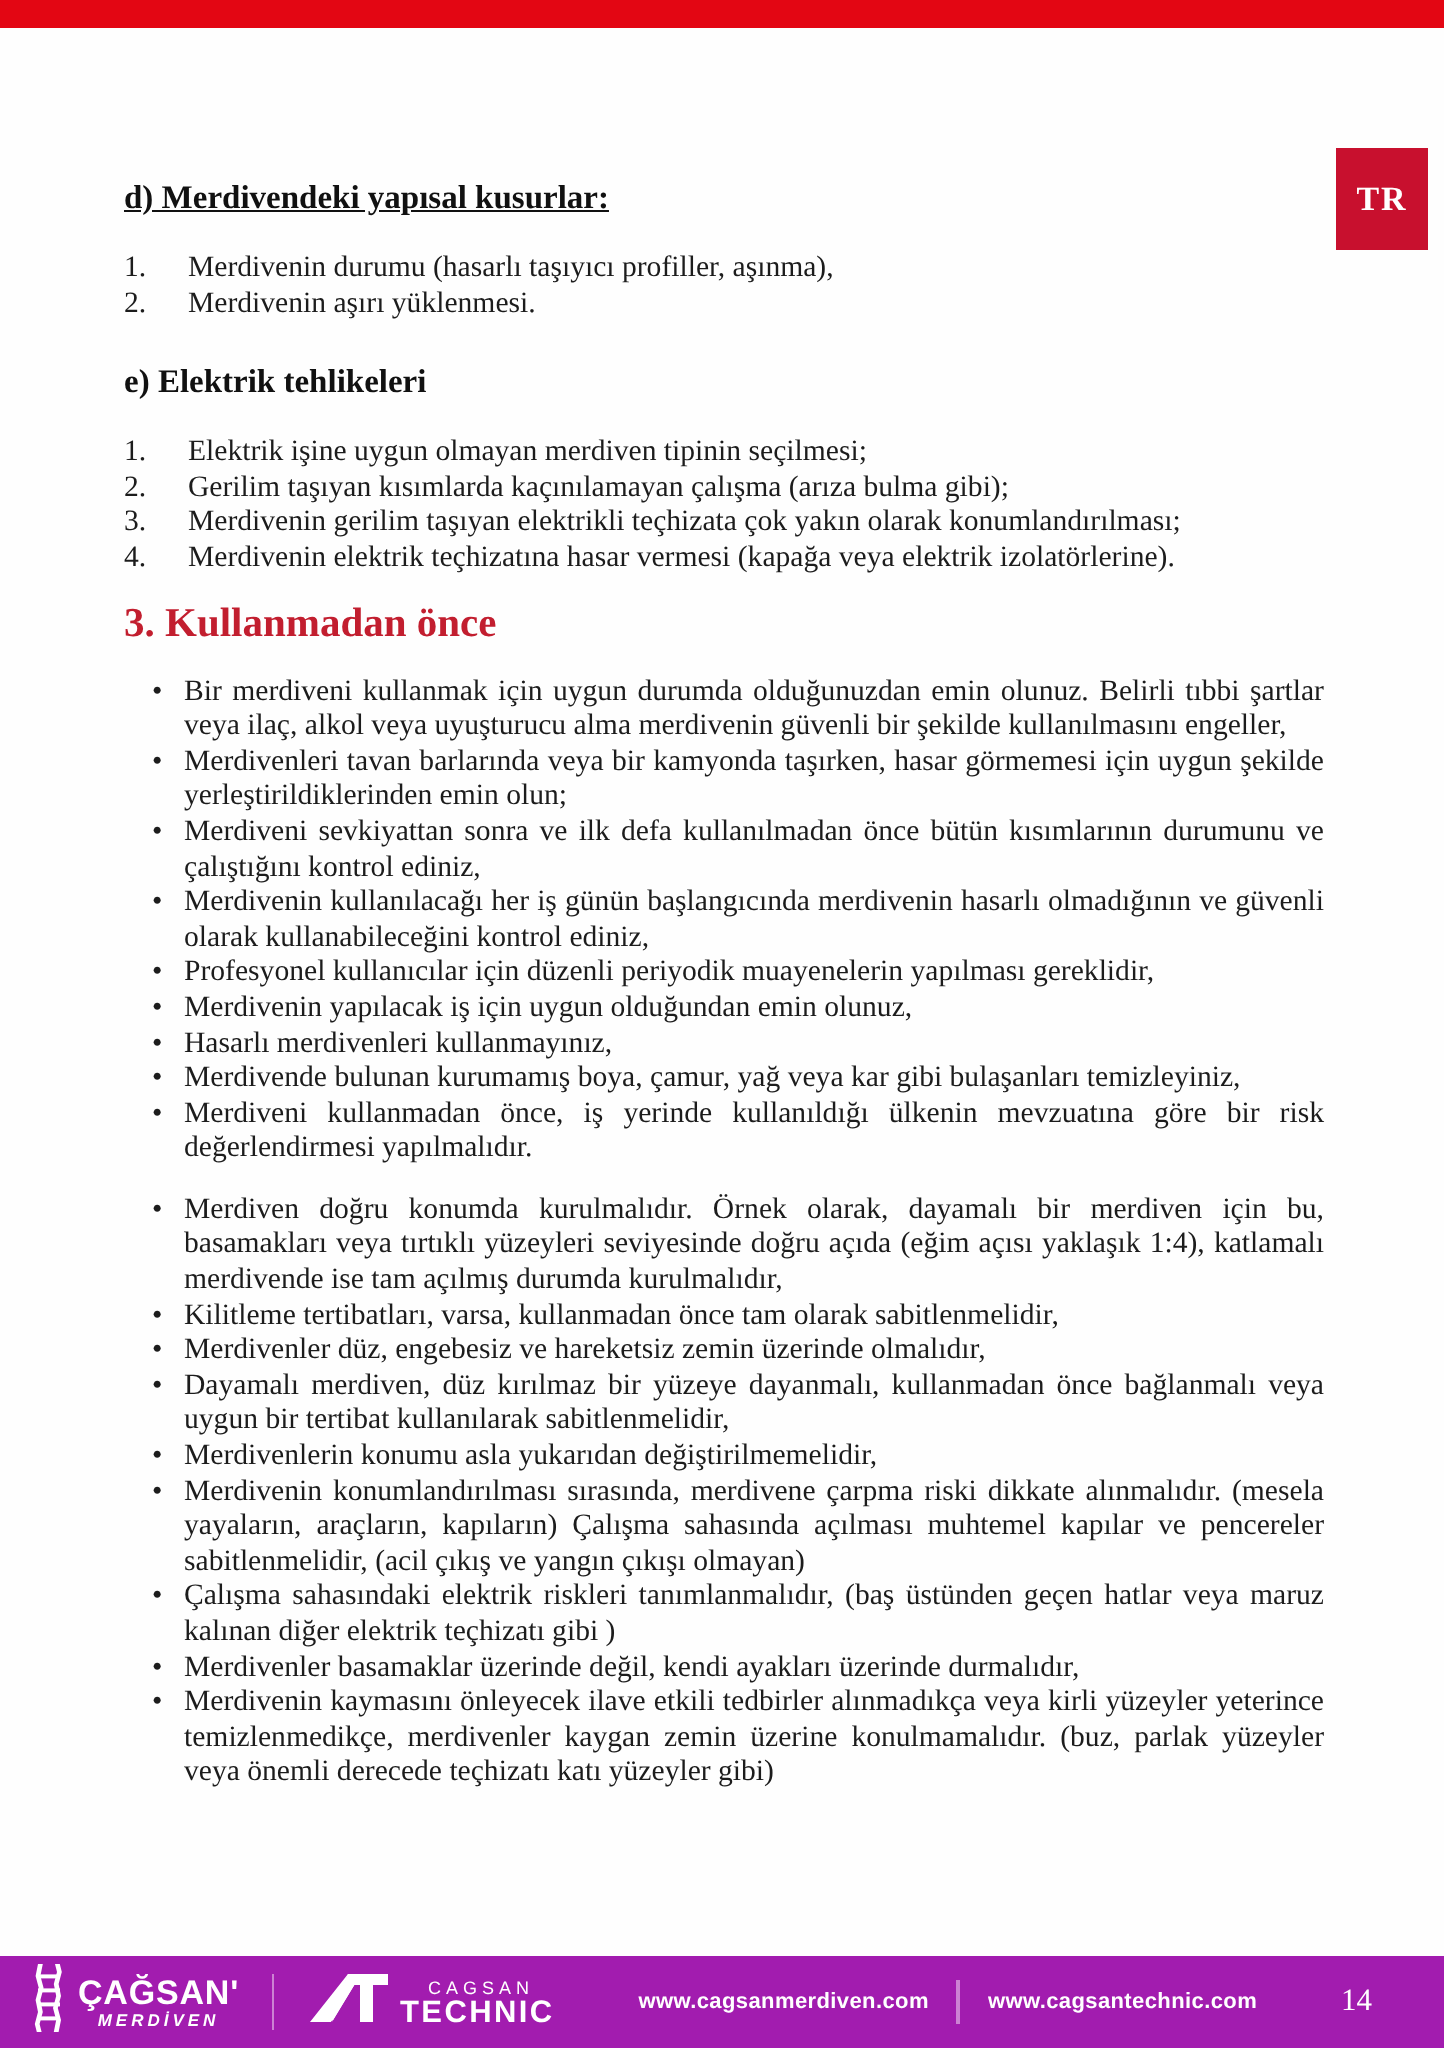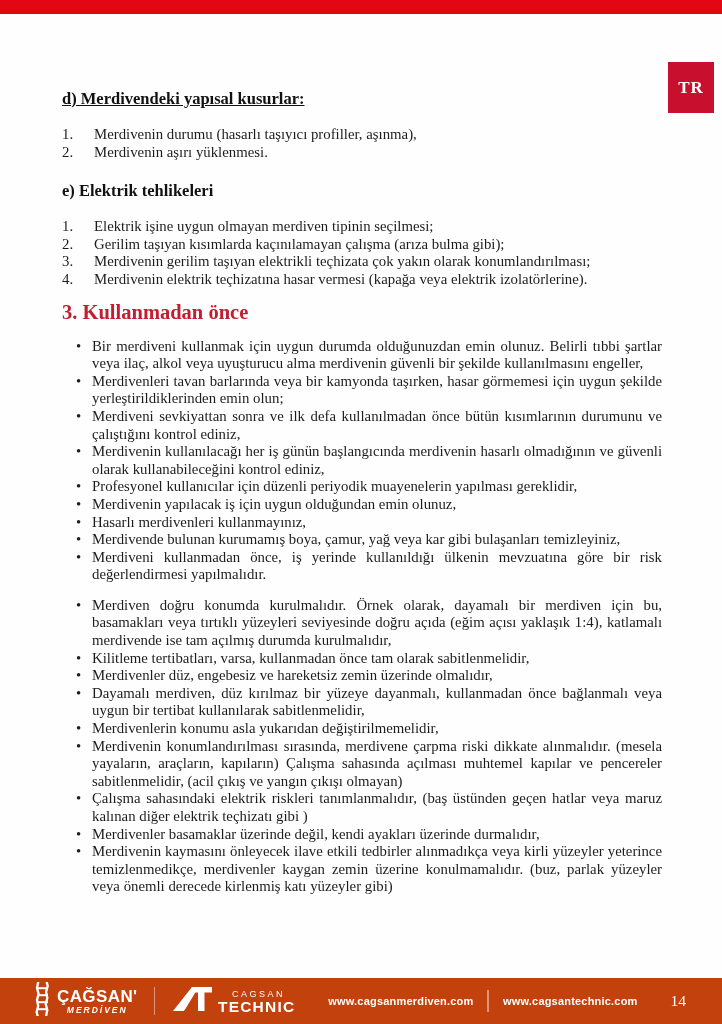--- a/index.html
+++ b/index.html
@@ -12,21 +12,21 @@
     overflow:hidden;
   }
   .page { position:absolute; inset:0; background:#fefefe; }
 
   .top-bar {
     position:absolute; top:0; left:0; width:100%; height:14px;
     background:#e30613;
   }
 
   .lang-tab {
-    position:absolute; top:62px; right:8px; width:46px; height:51px;
+    position:absolute; top:74px; right:8px; width:46px; height:51px;
     background:#c8102e; color:#ffffff;
     display:flex; align-items:center; justify-content:center;
     font-weight:bold; font-size:17px; letter-spacing:1px;
   }
 
   .content {
     position:absolute; top:0; left:62px; width:600px;
   }
 
   .sub-heading {
@@ -50,23 +50,23 @@
     font-size:14.8px; line-height:17.6px;
   }
   .list .marker { flex:none; }
   .list.numbered .marker { width:32px; }
   .list.bulleted .marker { width:30px; padding-left:14px; }
   .list .item-text { flex:1; }
   .list.bulleted .item-text { text-align:justify; }
 
   .footer {
     position:absolute; left:0; bottom:0; width:100%; height:46px;
-    background:#c2410c; color:#ffffff;
+    background:#a21caf; color:#ffffff;
     display:flex; align-items:center;
-    padding:0 36px 0 34px;
+    padding:0 36px 0 16px;
     font-family:"Liberation Sans","DejaVu Sans",sans-serif;
   }
   .brand1 { display:flex; align-items:center; }
   .brand1-text { margin-left:6px; text-align:center; }
   .brand1-name { font-size:17px; font-weight:bold; letter-spacing:.4px; line-height:17px; }
   .brand1-sub { font-size:8.5px; font-weight:bold; font-style:italic; letter-spacing:2px; line-height:10px; }
   .v-div { width:1.5px; height:28px; background:rgba(255,255,255,.45); margin:0 16px; flex:none; }
   .v-div.small { height:22px; margin:0 14px; }
   .brand2 { display:flex; align-items:center; }
   .brand2-text { margin-left:5px; }
@@ -220,21 +220,21 @@
           <span class="item-text">Çalışma sahasındaki elektrik riskleri tanımlanmalıdır, (baş üstünden geçen hatlar veya maruz kalınan diğer elektrik teçhizatı gibi )</span>
         </li>
 
         <li>
           <span class="marker">•</span>
           <span class="item-text">Merdivenler basamaklar üzerinde değil, kendi ayakları üzerinde durmalıdır,</span>
         </li>
 
         <li>
           <span class="marker">•</span>
-          <span class="item-text">Merdivenin kaymasını önleyecek ilave etkili tedbirler alınmadıkça veya kirli yüzeyler yeterince temizlenmedikçe, merdivenler kaygan zemin üzerine konulmamalıdır. (buz, parlak yüzeyler veya önemli derecede kirlenmiş katı yüzeyler gibi)</span>
+          <span class="item-text">Merdivenin kaymasını önleyecek ilave etkili tedbirler alınmadıkça veya kirli yüzeyler yeterince temizlenmedikçe, merdivenler kaygan zemin üzerine konulmamalıdır. (buz, parlak yüzeyler veya önemli derecede teçhizatı katı yüzeyler gibi)</span>
         </li>
       </ul>
 
   </div>
 
   <div class="footer">
 
     <div class="brand1">
       <span>
         <svg width="17" height="34" viewBox="0 0 17 34">

